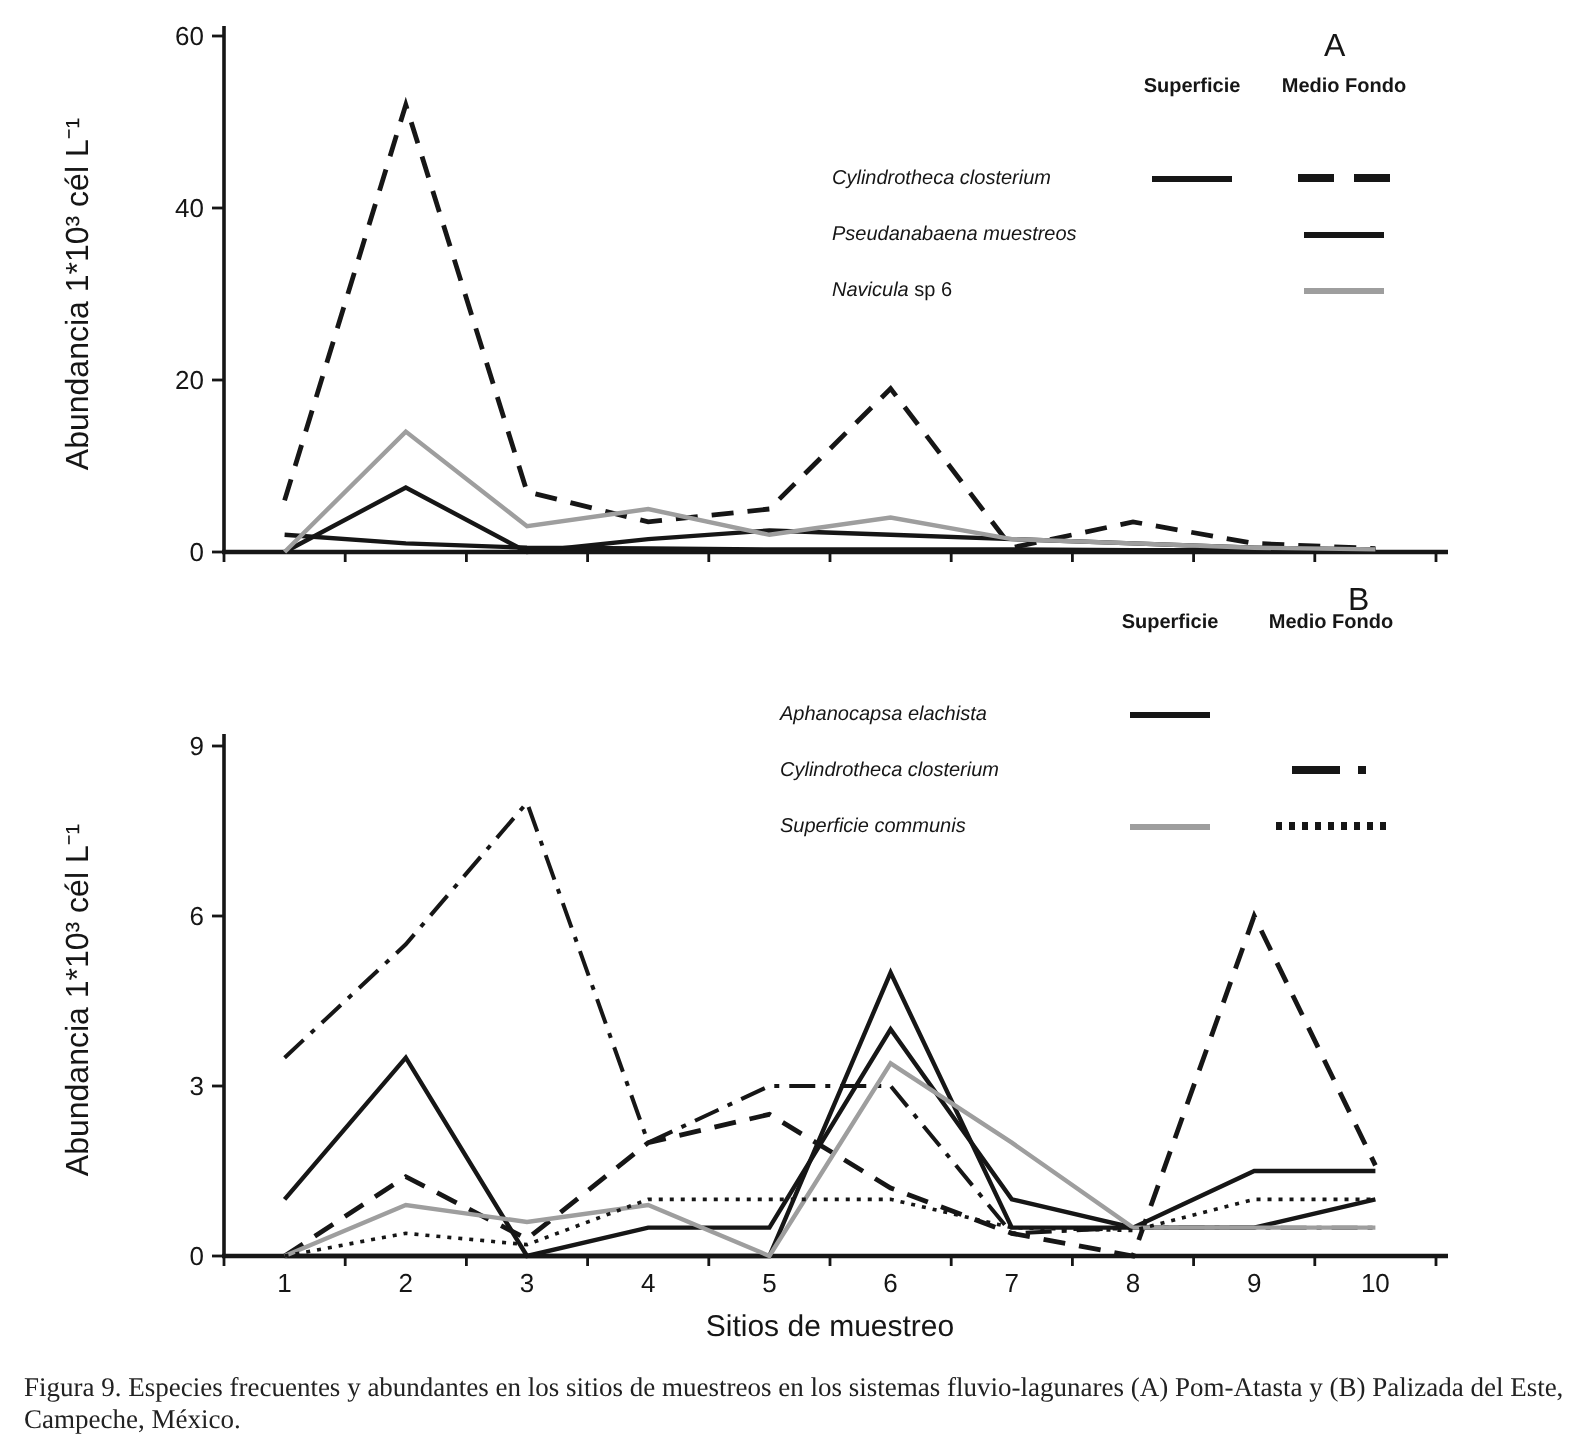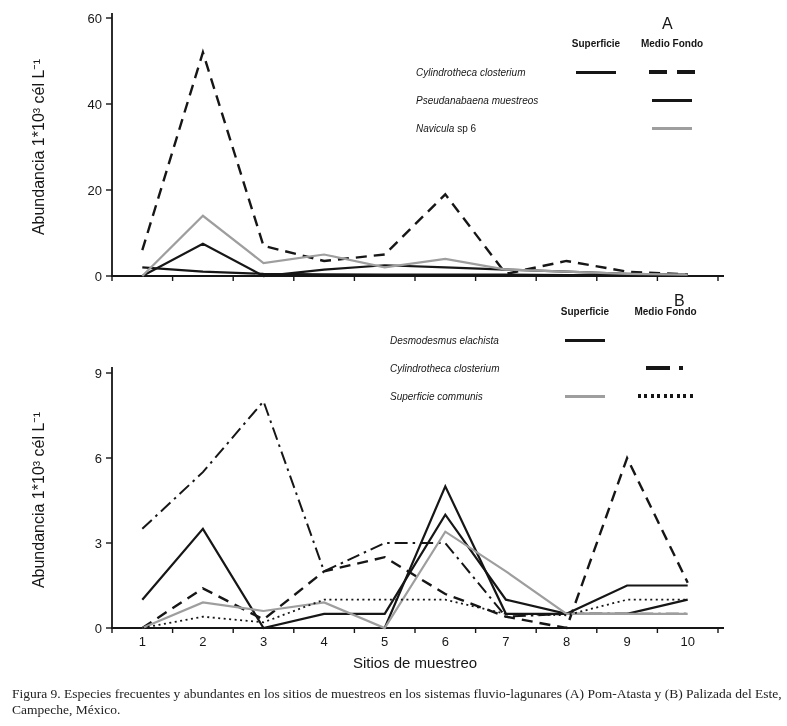--- a/index.html
+++ b/index.html
@@ -9,21 +9,21 @@
   svg text{fill:#161616;}
   .tick-label{font-size:13px;}
   .ylab{font-size:16px;}
   .xlab{font-size:15px;}
   .panel-letter{position:absolute;font-size:16px;font-weight:500;color:#161616;}
   .legend{position:absolute;font-size:10px;color:#161616;}
   .lg-head{display:flex;font-weight:bold;}
   .lg-head .sp{width:var(--w1);}
   .lg-head .hc{width:var(--w2);display:flex;justify-content:center;white-space:nowrap;}
   .lg-head .hc.mf{width:var(--w3);text-align:center;}
-  .lg-rows{margin-top:9px;}
+  .lg-rows{margin-top:26px;}
   .lg-row{display:flex;align-items:center;height:28px;}
   .lg-label{width:var(--w1);white-space:nowrap;}
   .lg-label .it{font-style:italic;}
   .lg-cell{width:var(--w2);display:flex;justify-content:center;align-items:center;}
   .lg-cell.mf{width:var(--w3);}
   
   .sw{display:inline-block;height:3px;}
   .sw-solid-black{width:40px;background:#161616;}
   .sw-solid-gray{width:40px;background:#9e9e9e;}
   .sw-dashed-black{width:46px;height:4px;
@@ -157,21 +157,21 @@
   </div>
 
   <div class="legend" id="legend-b" style="left:390px;top:306px;--w1:162px;--w2:66px;--w3:95px;">
     <div class="lg-head">
       <span class="sp"></span>
       <span class="hc">Superficie</span>
       <span class="hc mf">Medio Fondo</span>
     </div>
     <div class="lg-rows">
         <div class="lg-row">
-          <span class="lg-label"><span class="it">Desmodesmus elachista</span></span>
+          <span class="lg-label"><span class="it">Aphanocapsa elachista</span></span>
           <span class="lg-cell">
             <span class="sw sw-solid-black"></span>
           </span>
           <span class="lg-cell mf"></span>
         </div>
         <div class="lg-row">
           <span class="lg-label"><span class="it">Cylindrotheca closterium</span></span>
           <span class="lg-cell"></span>
           <span class="lg-cell mf">
             <span class="sw sw-dashdot-black"></span>

